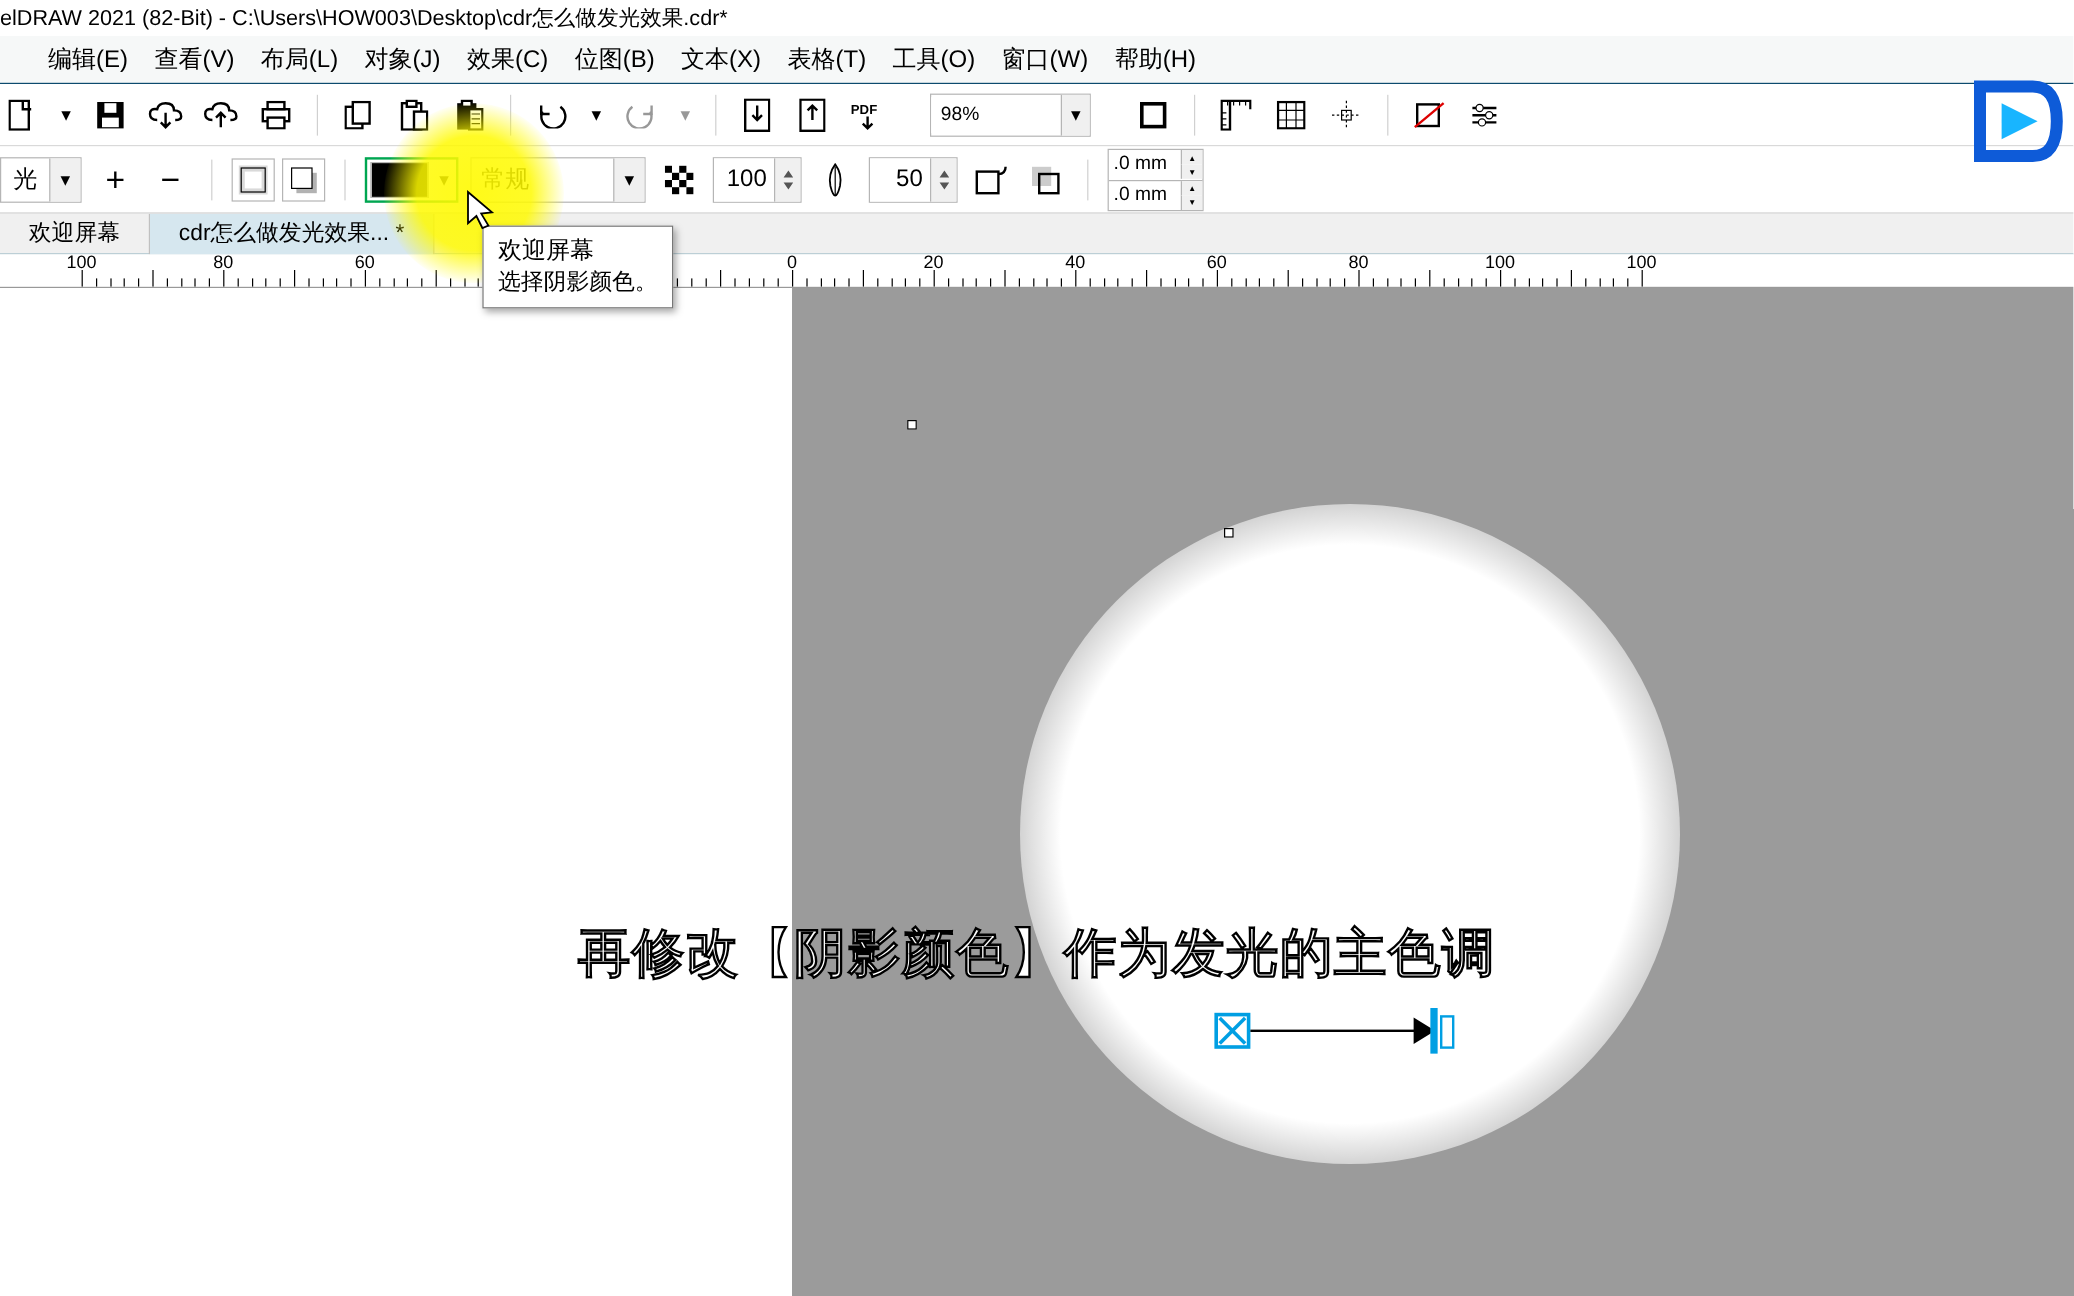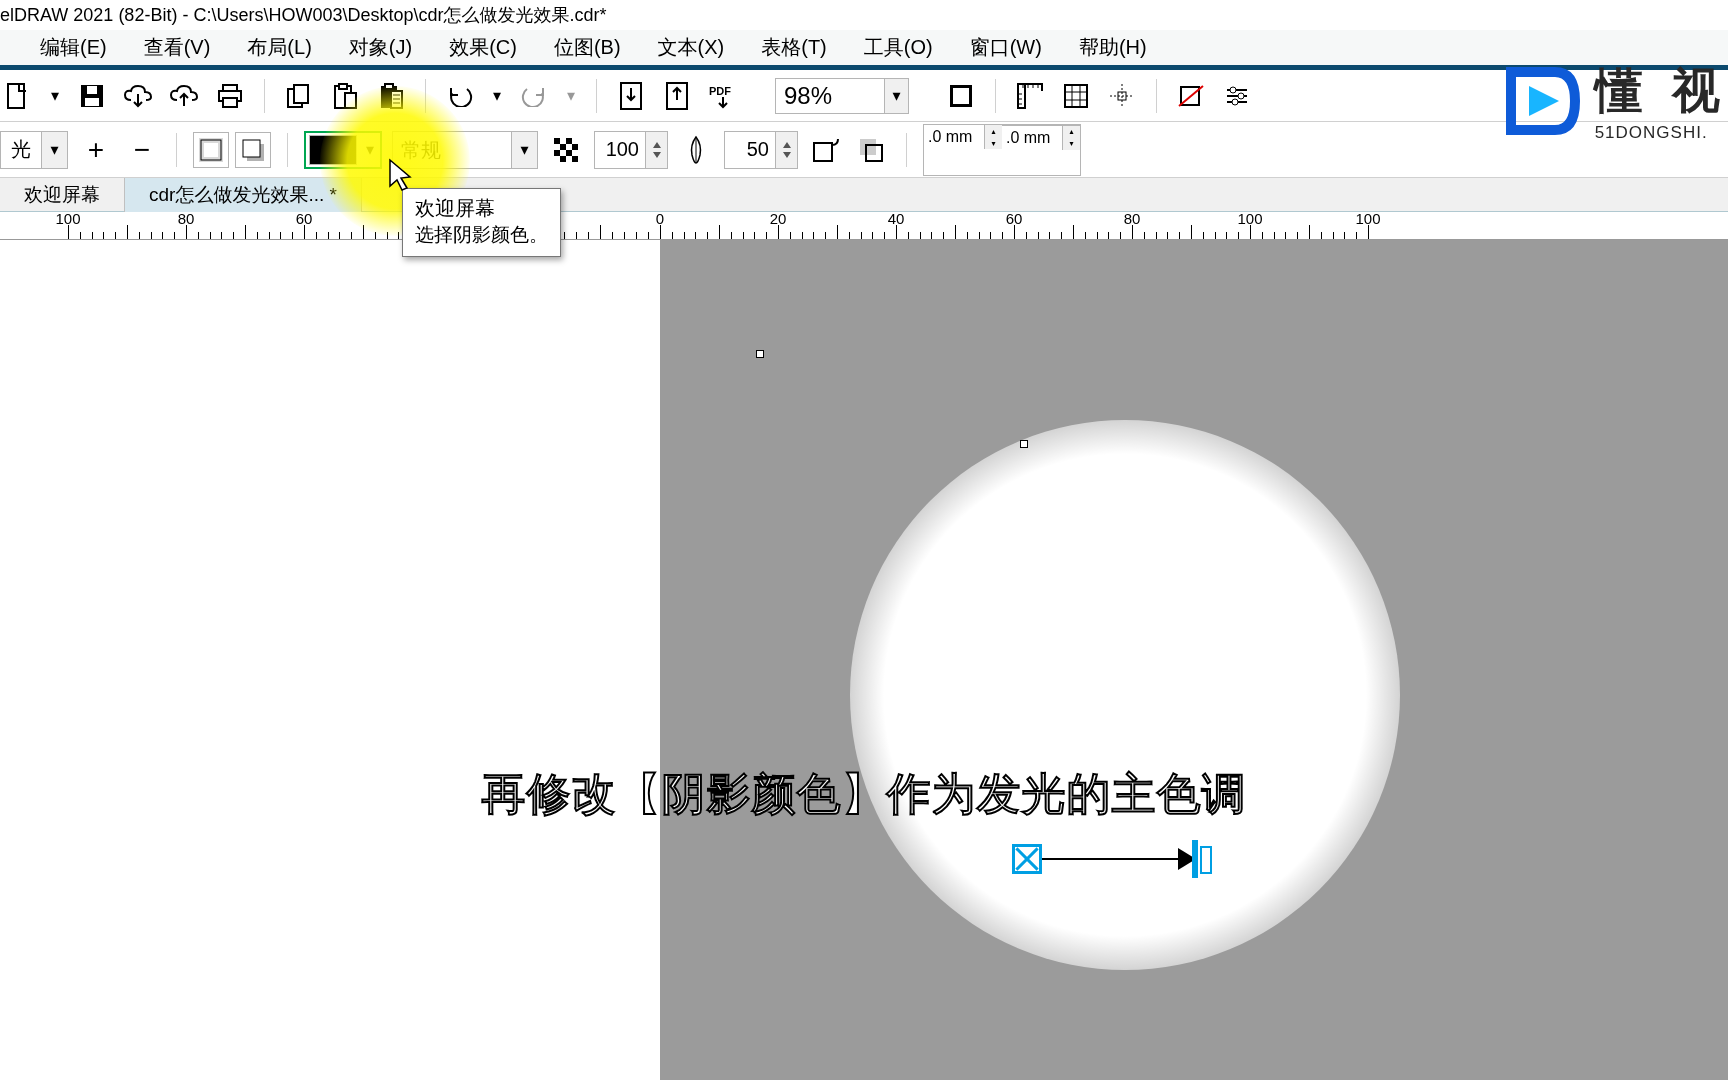--- a/index.html
+++ b/index.html
@@ -1,49 +1,49 @@
 <!DOCTYPE html>
 <html><head>
 <meta charset="utf-8">
 <style>
 * { margin: 0; padding: 0; box-sizing: border-box; font-family: "Microsoft YaHei", Arial, sans-serif; }
 body { width: 1728px; height: 1080px; overflow: hidden; position: relative; background: #fff; }
 
 .titlebar { height: 30px; background: #fff; display: flex; align-items: center; font-size: 18px; color: #000; padding-left: 0; }
 
-.menubar { height: 40px; background: #f6f8f8; border-bottom: 5px solid #0c4a6e; display: flex; align-items: center; gap: 37px; padding-left: 40px; font-size: 20px; }
+.menubar { height: 40px; background: #f6f8f8; border-bottom: 1px solid #0c4a6e; display: flex; align-items: center; gap: 22px; padding-left: 40px; font-size: 20px; }
 .menubar .item { cursor: pointer; }
 
 .toolbar1 { height: 52px; background: #fff; border-bottom: 1px solid #d0d0d0; display: flex; align-items: center; gap: 10px; padding-left: 0; }
 .tbspacer { width: 14px; }
 .tbbtn { width: 36px; height: 36px; display: flex; align-items: center; justify-content: center; cursor: pointer; }
 .tbsep { width: 1px; height: 34px; background: #d0d0d0; margin: 0 6px; }
 .tbdd { width: 18px; display: flex; align-items: center; justify-content: center; }
 .zoomcombo { display: flex; align-items: center; border: 1px solid #b5b5b5; height: 36px; }
-.zoomcombo input { width: 108px; height: 30px; border: none; font-size: 24px; padding: 0 8px; outline: none; }
+.zoomcombo input { width: 108px; height: 30px; border: none; font-size: 16px; padding: 0 8px; outline: none; }
 .zoomcombo .arr { width: 24px; height: 34px; border-left: 1px solid #b5b5b5; display: flex; align-items: center; justify-content: center; background: #f0f0f0; }
 
 .toolbar2 { height: 56px; background: #fff; border-bottom: 1px solid #d0d0d0; display: flex; align-items: center; gap: 10px; padding-left: 0; position: relative; }
 .presetcombo { display: flex; align-items: center; border: 1px solid #b5b5b5; height: 38px; background: #fff; }
 .presetcombo .lbl { width: 40px; text-align: center; font-size: 20px; }
 .presetcombo .arr { width: 26px; height: 36px; border-left: 1px solid #b5b5b5; display: flex; align-items: center; justify-content: center; background: #f0f0f0; }
 .plusminus { width: 36px; height: 36px; display: flex; align-items: center; justify-content: center; font-size: 28px; cursor: pointer; }
 .dircontainer { display: flex; gap: 6px; }
 .dirbtn { width: 36px; height: 36px; border: 1px solid #b5b5b5; display: flex; align-items: center; justify-content: center; cursor: pointer; }
 .colorwell-outer { width: 78px; height: 38px; border: 2px solid #00a651; display: flex; align-items: center; }
 .colorwell { width: 48px; height: 30px; background: #000; margin: 0 3px; border: 1px solid #b5b5b5; }
 .colorwell-arr { width: 20px; display: flex; align-items: center; justify-content: center; }
 .blendcombo { display: flex; align-items: center; border: 1px solid #b5b5b5; height: 38px; background: #fff; }
 .blendcombo .lbl { width: 118px; height: 36px; line-height: 36px; padding: 0 8px; font-size: 20px; }
 .blendcombo .arr { width: 26px; height: 36px; border-left: 1px solid #b5b5b5; display: flex; align-items: center; justify-content: center; background: #f0f0f0; }
 .valbox { display: flex; align-items: center; border: 1px solid #b5b5b5; height: 38px; background: #fff; }
 .valbox input { width: 50px; height: 36px; border: none; font-size: 20px; padding: 0 6px; text-align: right; outline: none; }
 .valbox .nudge { width: 22px; height: 36px; border-left: 1px solid #b5b5b5; display: flex; align-items: center; justify-content: center; background: #f0f0f0; }
 
-.mmgroup { display: flex; flex-direction: row; border: 1px solid #b5b5b5; height: 52px; }
+.mmgroup { display: flex; flex-direction: column; border: 1px solid #b5b5b5; height: 52px; }
 .mmrow { display: flex; align-items: center; height: 25px; }
 .mmrow .unit { width: 60px; font-size: 16px; padding-left: 4px; }
 .mmrow .spin { width: 18px; display: flex; flex-direction: column; }
 .mmrow .spin div { height: 12px; display: flex; align-items: center; justify-content: center; border-left: 1px solid #b5b5b5; background: #f0f0f0; font-size: 8px; }
 .mmrow + .mmrow { border-top: 1px solid #b5b5b5; }
 
 .doctabs { height: 34px; background: #f0f0f0; border-bottom: 1px solid #b0c8d0; display: flex; }
 .doctab { padding: 0 24px; height: 34px; line-height: 34px; font-size: 19px; border-right: 1px solid #c0c0c0; cursor: pointer; }
 .doctab.active { background: #d6e7ef; }
 
@@ -513,17 +513,13 @@
   <span>再修改【阴影颜色】作为发光的主色调</span>
 </div>
 
 <div class="watermark">
   <div class="wm-icon">
     <svg width="94" height="94" viewBox="0 0 94 94">
       <path d="M16 18 L60 18 Q80 18 80 47 Q80 76 60 76 L16 76 Z" fill="none" stroke="#0e5bd8" stroke-width="10"></path>
       <path d="M34 32 L64 47 L34 62 Z" fill="#18b5ff"></path>
     </svg>
   </div>
-  <div class="wm-text">
-    <span class="big">懂 视</span>
-    <span class="small">51DONGSHI.</span>
-  </div>
 </div>
 
 </body></html>

